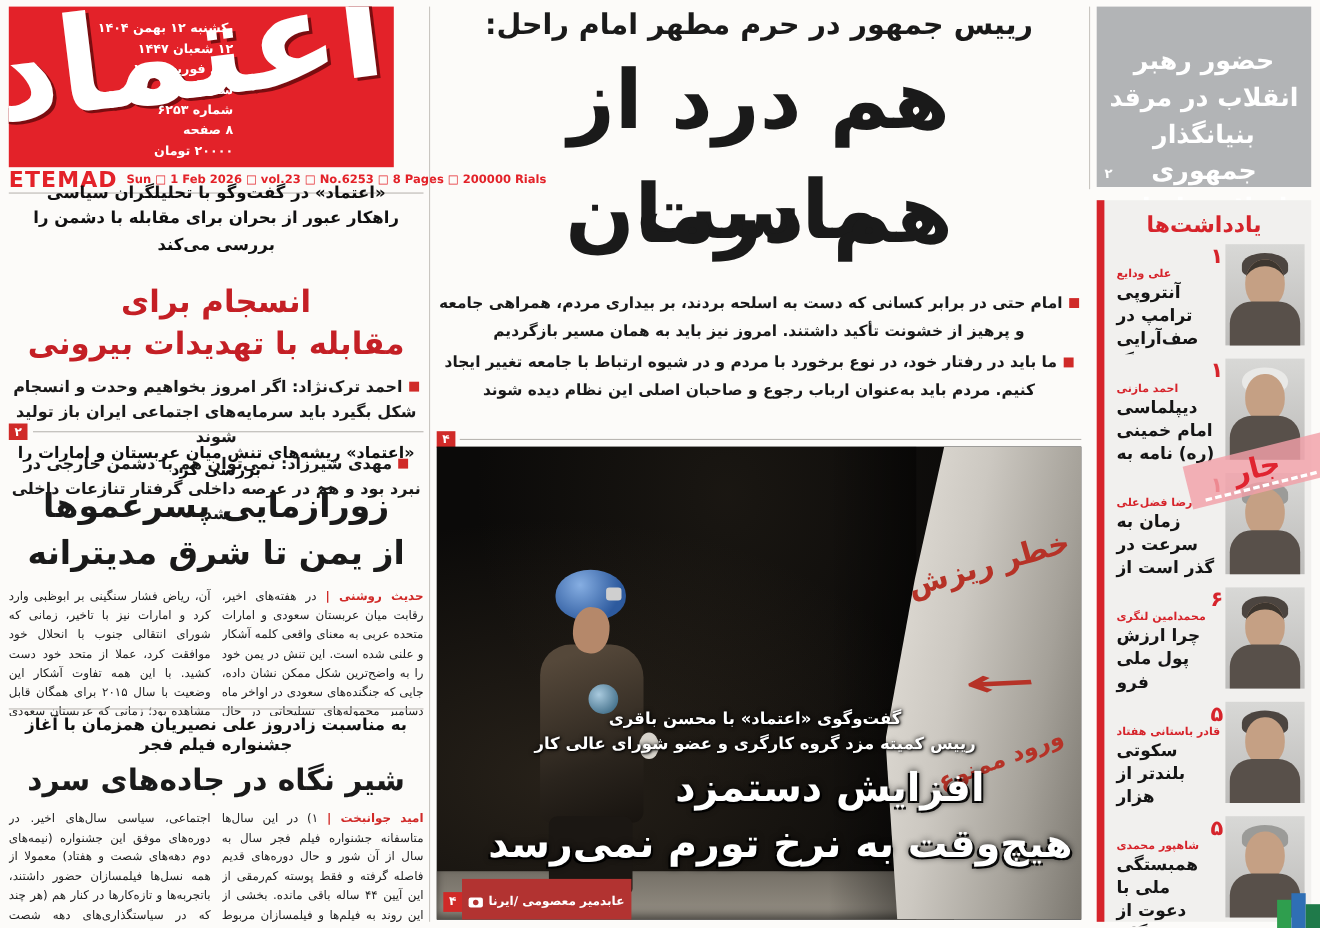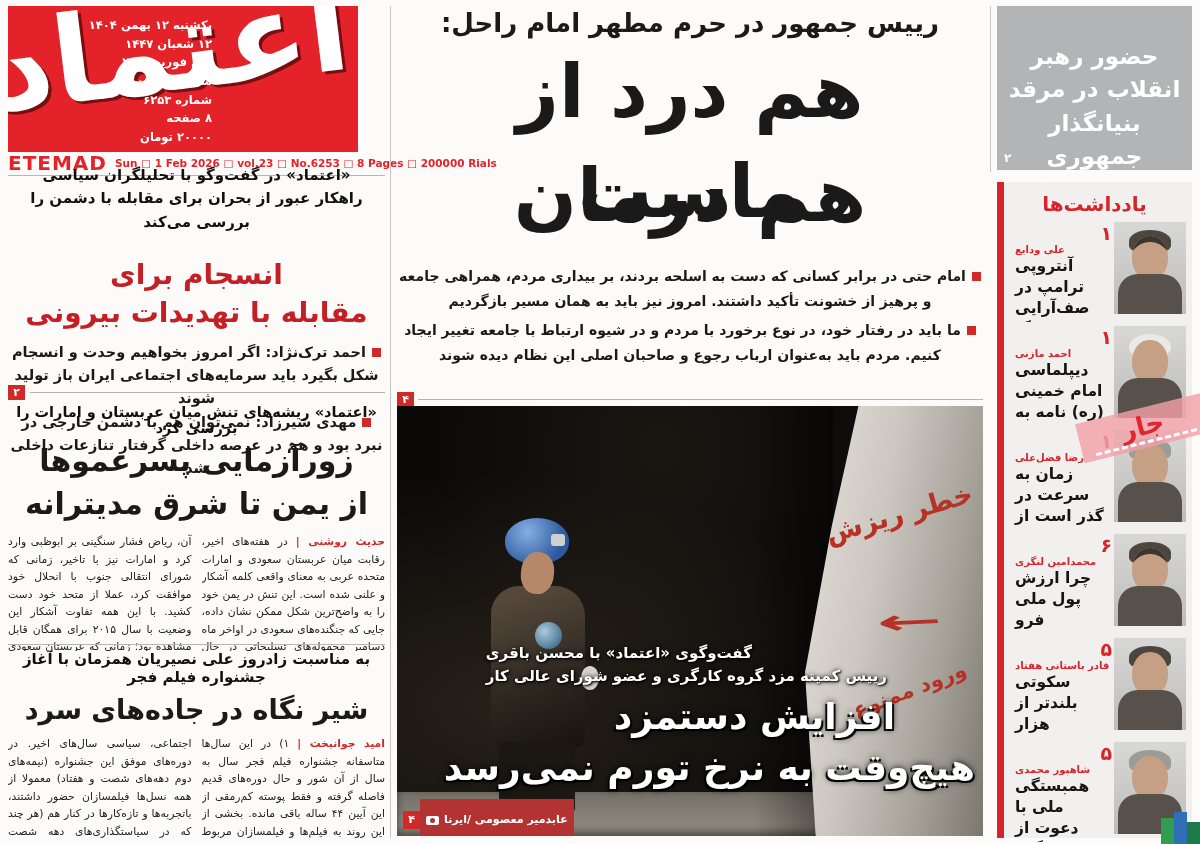--- a/index.html
+++ b/index.html
@@ -71,21 +71,21 @@
   #face{position:absolute;left:46px;top:34px;width:33px;height:42px;background:#b5886a;
       border-radius:46%;transform:rotate(6deg);}
   #torso{position:absolute;left:16px;top:68px;width:94px;height:162px;border-radius:28px 30px 10px 10px;
       background:linear-gradient(160deg,#55483a 10%,#2a241d 65%,#17130f);}
   #respirator{position:absolute;left:60px;top:104px;width:27px;height:27px;border-radius:50%;
       background:radial-gradient(circle at 35% 35%,#a9cade,#49758f 75%);}
   #glove{position:absolute;left:106px;top:148px;width:18px;height:24px;background:#d8d4cc;border-radius:50%;}
   #legs{position:absolute;left:24px;top:224px;width:76px;height:70px;background:#1b1713;
       border-radius:8px 8px 4px 4px;}
   
-  #photo-captions{position:absolute;right:96px;top:236px;text-align:left;color:#fff;direction:rtl;
+  #photo-captions{position:absolute;right:96px;top:236px;text-align:center;color:#fff;direction:rtl;
       font-size:15px;font-weight:bold;line-height:1.55;text-shadow:0 0 5px #000,1px 1px 2px #000;}
   .photo-big{position:absolute;color:#fff;font-weight:bold;font-size:36px;direction:rtl;white-space:nowrap;
       text-shadow:0 0 7px #000,2px 2px 0 rgba(0,0,0,.9),-2px 2px 0 rgba(0,0,0,.9);}
   #photo-big1{right:88px;top:290px;}
   #photo-big2{right:8px;top:341px;}
   #photo-credit{position:absolute;left:6px;bottom:7px;display:flex;align-items:center;height:18px;}
   #photo-credit .red-badge{height:18px;line-height:18px;}
   #credit-label{background:#b23331;color:#fff;font-size:11px;font-weight:bold;direction:rtl;
       padding:12px 6px;height:18px;line-height:18px;display:flex;align-items:center;gap:5px;}
   

